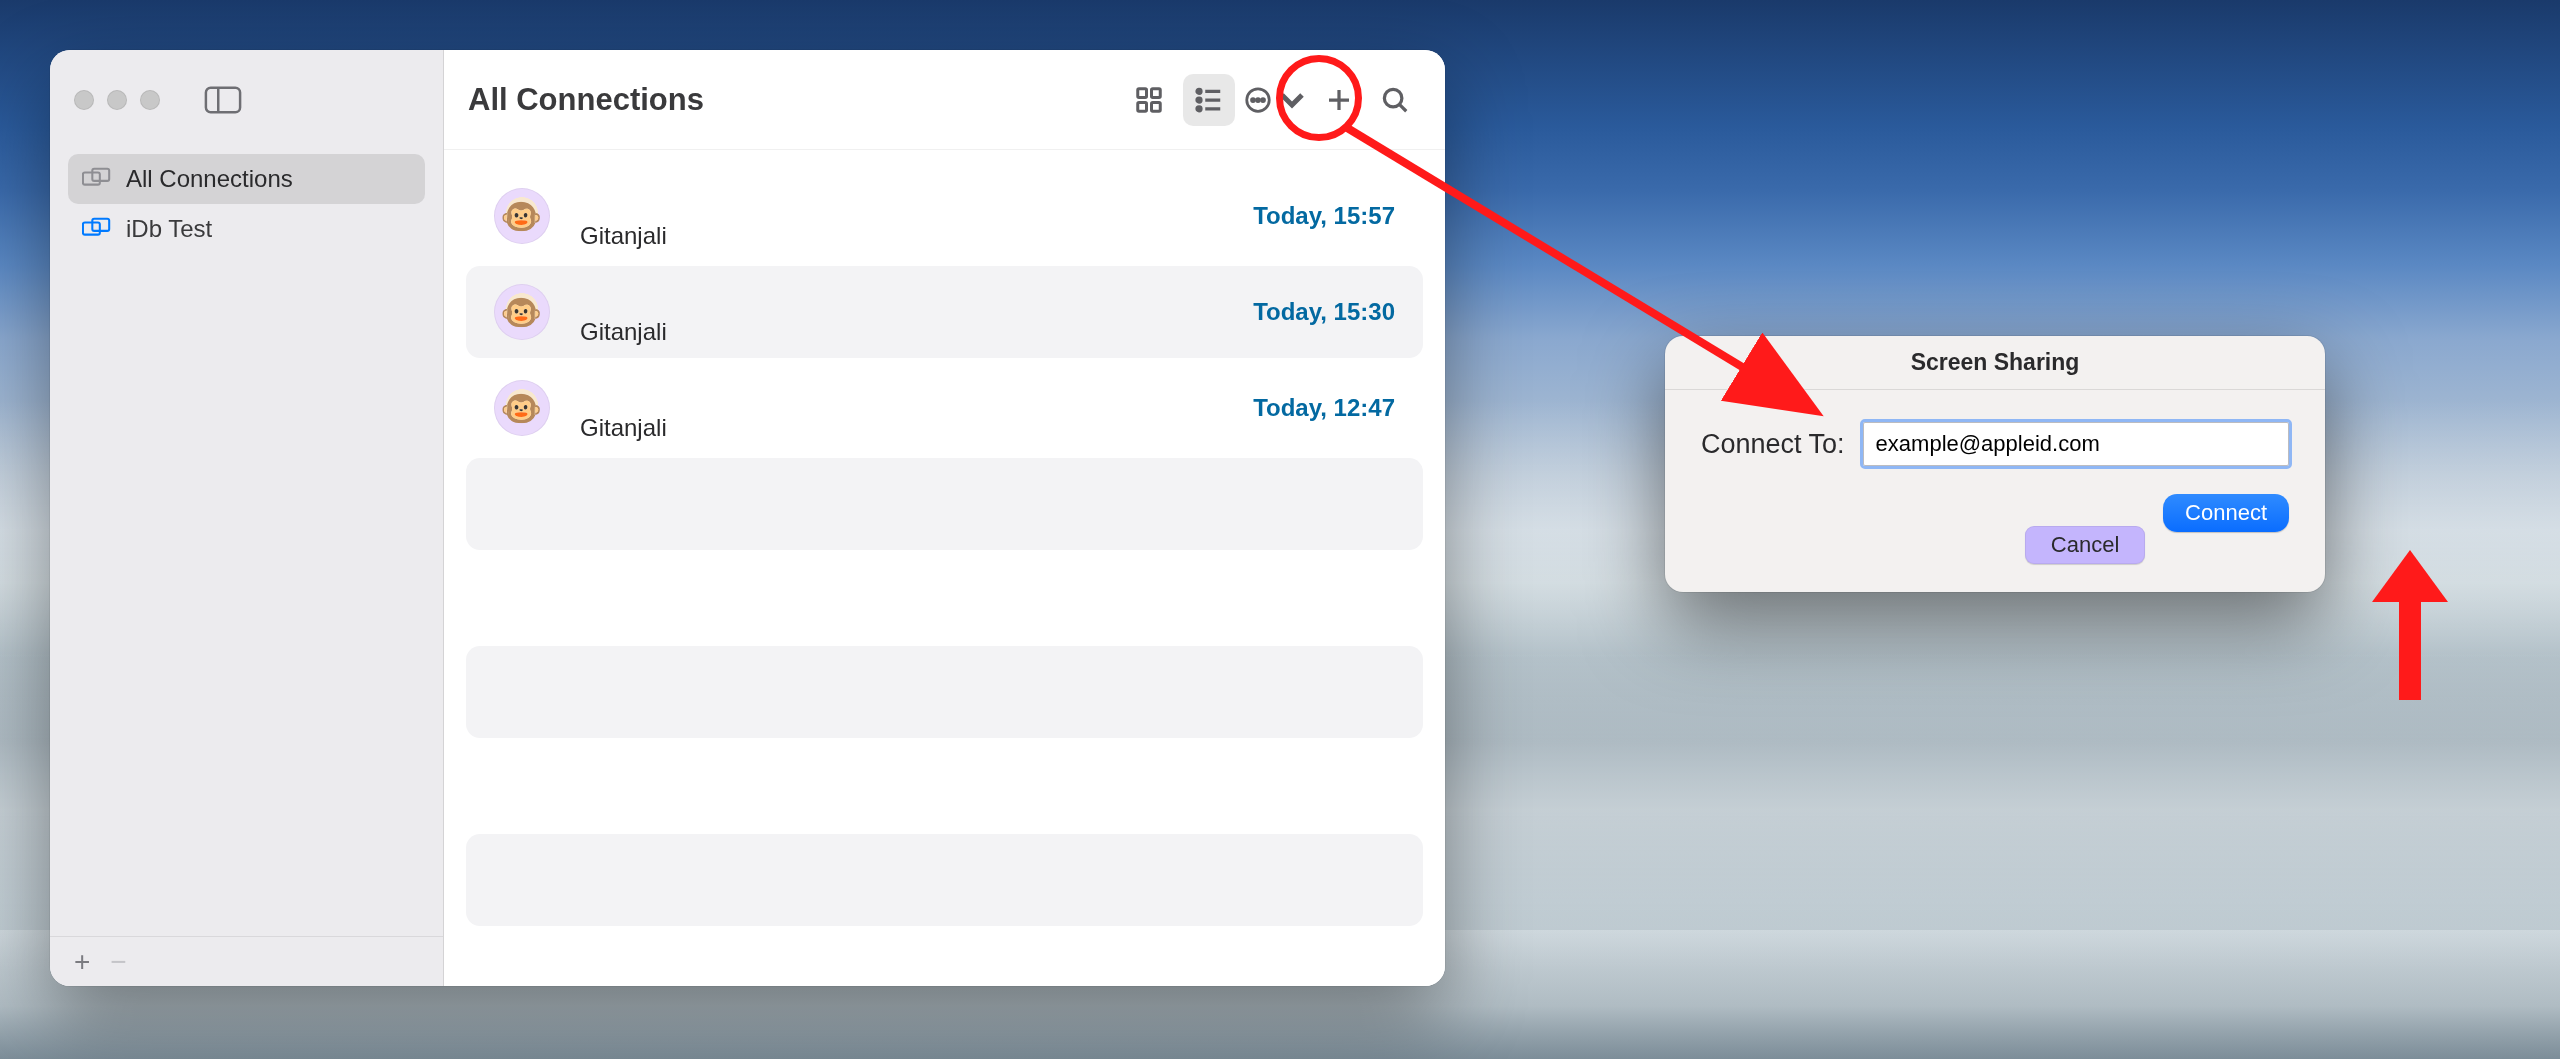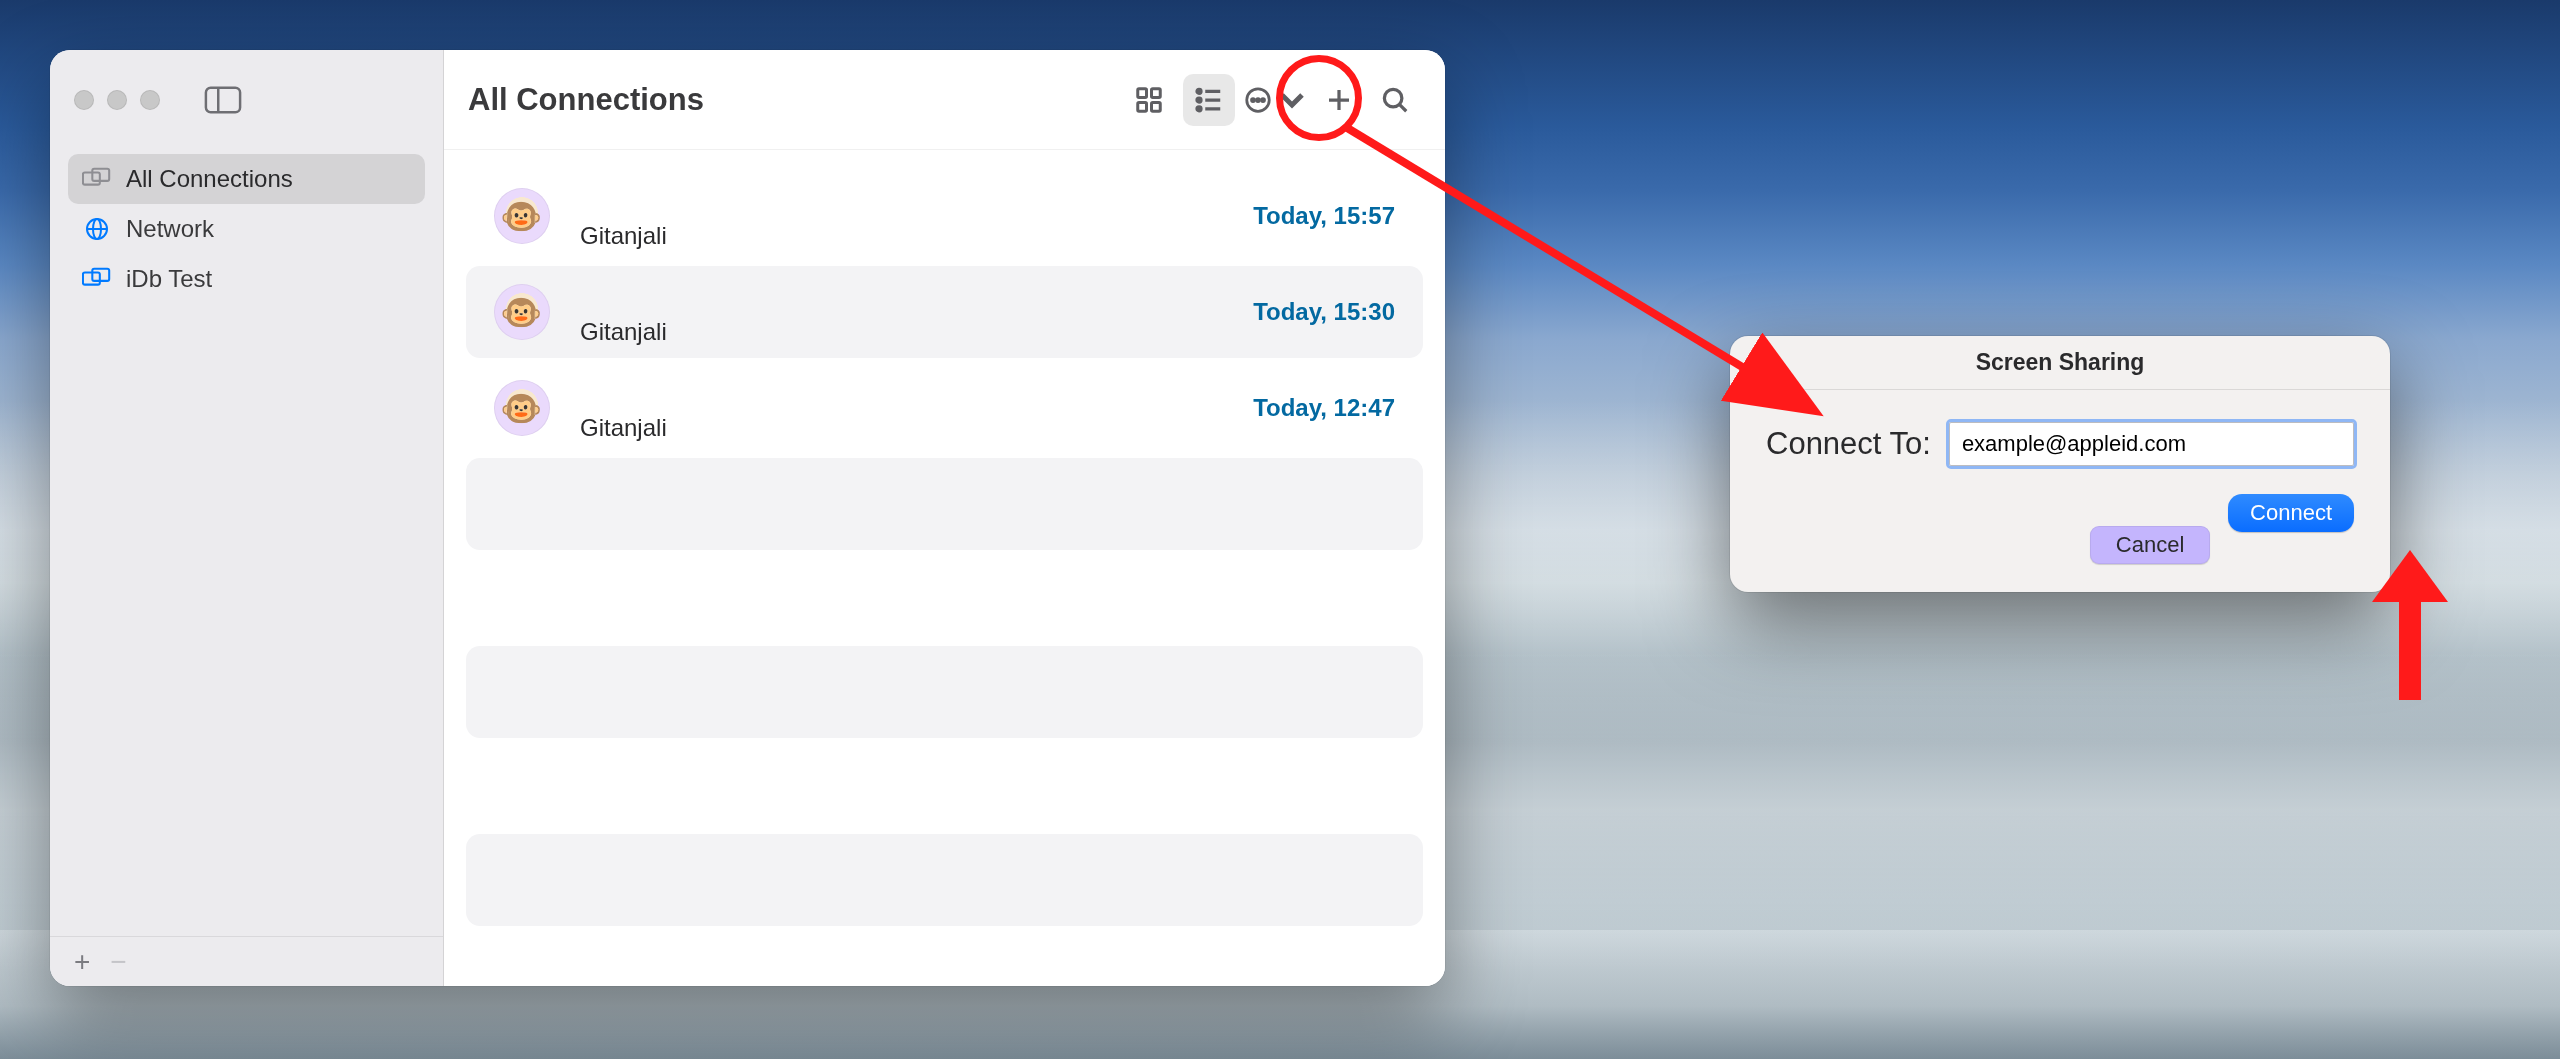--- a/index.html
+++ b/index.html
@@ -126,37 +126,37 @@
     box-shadow: inset 0 0 0 1px rgba(0,0,0,0.05);
   }
   .row .name { flex:1; color:#2a2a2c;margin-top:40px; }
   .row .time { color:#0369a1;font-weight:bold; }
 
   .row-gap { height: 92px; }
 
   
   .dialog {
     position:absolute;
-    left: 1730px; top: 336px;
+    left: 1665px; top: 336px;
     width: 660px;
     border-radius: 18px;
     background: #f3f1f0;
     box-shadow: 0 30px 80px rgba(0,0,0,0.5), 0 0 0 1px rgba(0,0,0,0.08);
     overflow:hidden;
   }
   .dialog-title {
     height: 54px; display:flex; align-items:center; justify-content:center;
     font-size: 23px; font-weight: 700; color:#2a2a2c;
     border-bottom: 1px solid rgba(0,0,0,0.10);
   }
   .dialog-body {
     padding: 32px 36px 8px 36px;
     display:flex; align-items:center; gap: 18px;
   }
-  .dialog-label { font-size: 31px; color:#2a2a2c; white-space: nowrap; }
+  .dialog-label { font-size: 27px; color:#2a2a2c; white-space: nowrap; }
   .dialog-input {
     flex:1; height: 44px;
     border: 1px solid #bcbcc0;
     border-radius: 2px;
     padding: 0 12px;
     font-size: 22px;
     outline: 3px solid #8fb7f5;
     outline-offset: 0;
     background:#fff;
   }
@@ -217,30 +217,20 @@
 
     <div class="sidebar-list">
       <div class="sb-item active">
         <span class="sb-icon gray">
           <svg viewBox="0 0 32 24" fill="none" stroke="currentColor" stroke-width="2.2">
             <rect x="1" y="5" width="18" height="13" rx="2"></rect>
             <rect x="11" y="1" width="18" height="13" rx="2"></rect>
           </svg>
         </span>
         <span>All Connections</span>
-      </div>
-      <div class="sb-item">
-        <span class="sb-icon">
-          <svg viewBox="0 0 24 24" fill="none" stroke="currentColor" stroke-width="2">
-            <circle cx="12" cy="12" r="10"></circle>
-            <ellipse cx="12" cy="12" rx="4" ry="10"></ellipse>
-            <line x1="2" y1="12" x2="22" y2="12"></line>
-          </svg>
-        </span>
-        <span>Network</span>
       </div>
       <div class="sb-item">
         <span class="sb-icon">
           <svg viewBox="0 0 32 24" fill="none" stroke="currentColor" stroke-width="2.2">
             <rect x="1" y="5" width="18" height="13" rx="2"></rect>
             <rect x="11" y="1" width="18" height="13" rx="2"></rect>
           </svg>
         </span>
         <span>iDb Test</span>
       </div>

